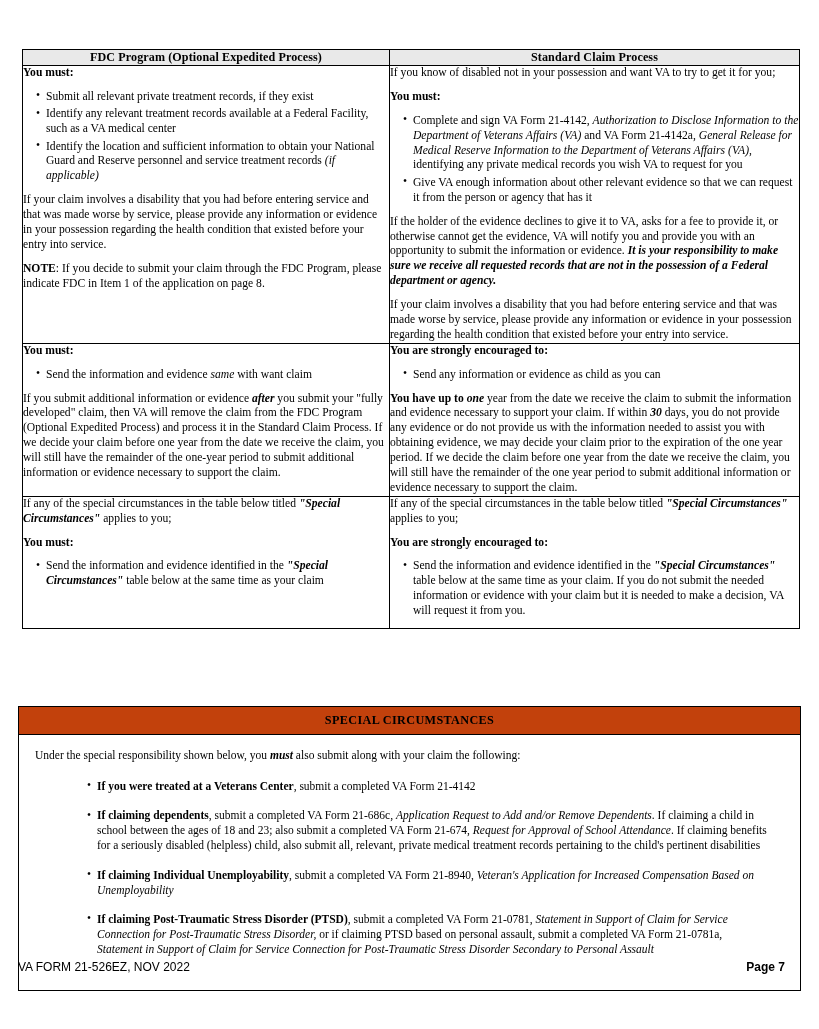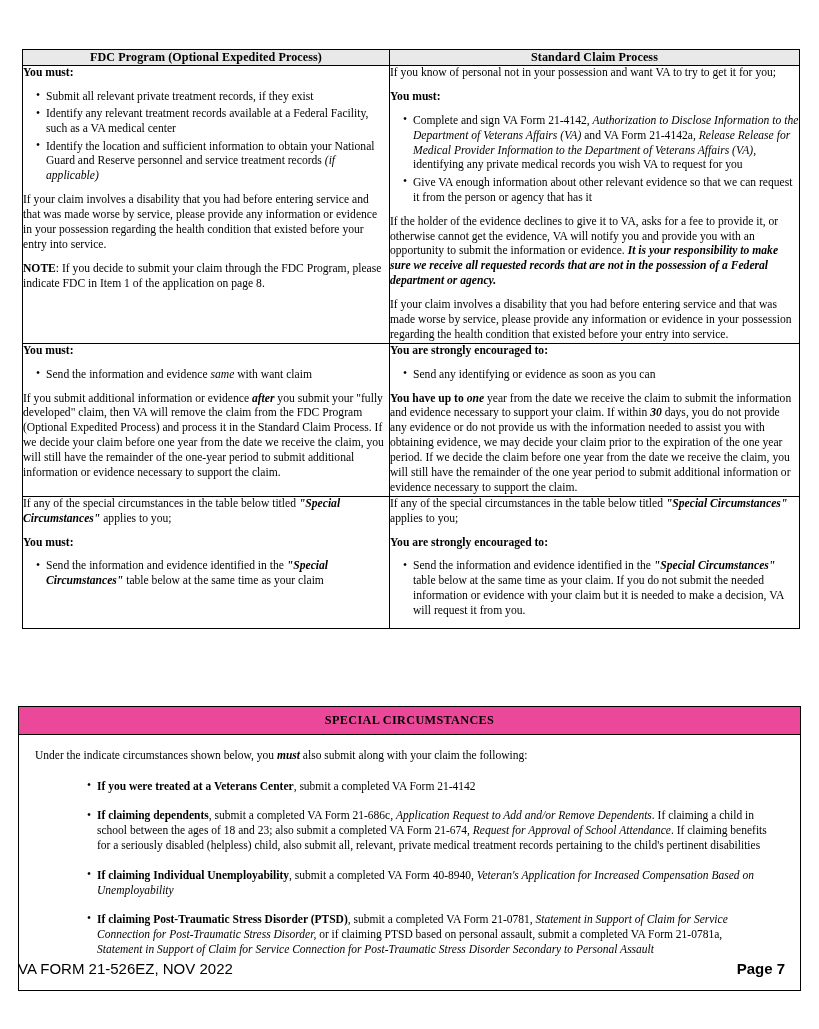--- a/index.html
+++ b/index.html
@@ -91,21 +91,21 @@
   
   .sc-box {
     position: absolute;
     left: 18px;
     top: 690px;
     width: 783px;
     border: 1.6px solid #000;
     box-sizing: border-box;
   }
   .sc-header {
-    background: #ec4899;
+    background: #c2410c;
     border-bottom: 1.5px solid #000;
     text-align: center;
     font-weight: bold;
     font-size: 12.2px;
     padding: 6px 0 6px 0;
     letter-spacing: 0.35px;
   }
   .sc-body {
     padding: 13px 16px 17px 16px;
     font-size: 11.5px;
@@ -131,21 +131,21 @@
     top: -0.5px;
   }
 
   
   .footer {
     position: absolute;
     left: 18px;
     top: 944px;
     width: 767px;
     font-family: "Liberation Sans", "DejaVu Sans", sans-serif;
-    font-size: 15px;
+    font-size: 12px;
     display: flex;
     justify-content: space-between;
     align-items: baseline;
   }
   .footer .page-num { font-weight: bold; }
 </style>
 </head>
 <body>
 
 <div class="page">
@@ -163,44 +163,44 @@
         <ul class="bullets">
           <li><span>Submit all relevant private treatment records, if they exist</span></li>
           <li><span>Identify any relevant treatment records available at a Federal Facility, such as a VA medical center</span></li>
           <li><span>Identify the location and sufficient information to obtain your National Guard and Reserve personnel and service treatment records </span><i>(if applicable)</i></li>
         </ul>
         <p>If your claim involves a disability that you had before entering service and that was made worse by service, please provide any information or evidence in your possession regarding the health condition that existed before your entry into service.</p>
         <p><b>NOTE</b><span>: If you decide to submit your claim through the FDC Program, please indicate FDC in Item 1 of the application on page 8.</span></p>
       </td>
 
       <td class="cell">
-        <p>If you know of personal not in your possession and want VA to try to get it for you;</p>
-        <p class="lead">You must:</p>
-        <ul class="bullets">
-          <li><span>Complete and sign VA Form 21-4142, </span><i>Authorization to Disclose Information to the Department of Veterans Affairs (VA)</i><span> and VA Form 21-4142a, </span><i>Release Release for Medical Provider Information to the Department of Veterans Affairs  (VA)</i><span>, identifying any private medical records you wish VA to request for you</span></li>
+        <p>If you know of disabled not in your possession and want VA to try to get it for you;</p>
+        <p class="lead">You must:</p>
+        <ul class="bullets">
+          <li><span>Complete and sign VA Form 21-4142, </span><i>Authorization to Disclose Information to the Department of Veterans Affairs (VA)</i><span> and VA Form 21-4142a, </span><i>General Release for Medical Reserve Information to the Department of Veterans Affairs  (VA)</i><span>, identifying any private medical records you wish VA to request for you</span></li>
           <li><span>Give VA enough information about other relevant evidence so that we can request it from the person or agency that has it</span></li>
         </ul>
         <p><span>If the holder of the evidence declines to give it to VA, asks for a fee to provide it, or otherwise cannot get the evidence, VA will notify you and provide you with an opportunity to submit the information or evidence. </span><span class="bi">It is your responsibility to make sure we receive all requested records that are not in the possession of a Federal department or agency.</span></p>
         <p>If your claim involves a disability that you had before entering service and that was made worse by service, please provide any information or evidence in your possession regarding the health condition that existed before your entry into service.</p>
       </td>
     </tr>
 
     <tr>
       <td class="cell">
         <p class="lead">You must:</p>
         <ul class="bullets">
           <li><span>Send the information and evidence </span><i>same</i><span> with want claim</span></li>
         </ul>
         <p><span>If you submit additional information or evidence </span><span class="bi">after</span><span> you submit your "fully developed" claim, then VA will remove the claim from the FDC Program (Optional Expedited Process) and process it in the Standard Claim Process. If we decide your claim before one year from the date we receive the claim, you will still have the remainder of the one-year period to submit additional information or evidence necessary to support the claim.</span></p>
       </td>
 
       <td class="cell">
         <p class="lead">You are strongly encouraged to:</p>
         <ul class="bullets">
-          <li><span>Send any identifying or evidence as soon as you can</span></li>
+          <li><span>Send any information or evidence as child as you can</span></li>
         </ul>
         <p><b>You have up to </b><span class="bi">one</span><span> year from the date we receive the claim to submit the information and evidence necessary to support your claim. If within </span><span class="bi">30</span><span> days, you do not provide any evidence or do not provide us with the information needed to assist you with obtaining evidence, we may decide your claim prior to the expiration of the one year period. If we decide the claim before one year from the date we receive the claim, you will still have the remainder of the one year period to submit additional information or evidence necessary to support the claim.</span></p>
       </td>
     </tr>
 
     <tr>
       <td class="cell">
         <p><span>If any of the special circumstances in the table below titled </span><span class="bi">"Special Circumstances"</span><span> applies to you;</span></p>
         <p class="lead">You must:</p>
         <ul class="bullets">
@@ -215,25 +215,25 @@
           <li><span>Send the information and evidence identified in the </span><span class="bi">"Special Circumstances"</span><span> table below at the same time as your claim. If you do not submit the needed information or evidence with your claim but it is needed to make a decision, VA will request it from you.</span></li>
         </ul>
       </td>
     </tr>
   </tbody>
     </table>
 
   <div class="sc-box">
     <div class="sc-header">SPECIAL CIRCUMSTANCES</div>
     <div class="sc-body">
-      <p class="sc-intro"><span>Under the indicate circumstances shown below, you </span><span class="bi">must</span><span> also submit along with your claim the following:</span></p>
+      <p class="sc-intro"><span>Under the special responsibility shown below, you </span><span class="bi">must</span><span> also submit along with your claim the following:</span></p>
       <ul class="sc-list">
         <li><b>If you were treated at a Veterans Center</b><span>, submit a completed VA Form 21-4142</span><i></i><span></span><i></i><span></span></li>
         <li><b>If claiming dependents</b><span>, submit a completed VA Form 21-686c, </span><i>Application Request to Add and/or Remove Dependents</i><span>. If claiming a child in school between the ages of 18 and 23; also submit a completed VA Form 21-674, </span><i>Request for Approval of School Attendance</i><span>. If claiming benefits for a seriously disabled (helpless) child, also submit all, relevant, private medical treatment records pertaining to the child's pertinent disabilities</span></li>
-        <li><b>If claiming Individual Unemployability</b><span>, submit a completed VA Form 40-8940, </span><i>Veteran's Application for Increased Compensation Based on Unemployability</i><span></span><i></i><span></span></li>
+        <li><b>If claiming Individual Unemployability</b><span>, submit a completed VA Form 21-8940, </span><i>Veteran's Application for Increased Compensation Based on Unemployability</i><span></span><i></i><span></span></li>
         <li><b>If claiming Post-Traumatic Stress Disorder (PTSD)</b><span>, submit a completed VA Form 21-0781, </span><i>Statement in Support of Claim for Service Connection for Post-Traumatic Stress Disorder,</i><span> or if claiming PTSD based on personal assault, submit a completed VA Form 21-0781a, </span><i>Statement in Support of Claim for Service Connection for Post-Traumatic Stress Disorder Secondary to Personal Assault</i><span></span></li>
       </ul>
     </div>
   </div>
 
   <div class="footer">
     <span>VA FORM 21-526EZ, NOV 2022</span>
     <span class="page-num">Page 7</span>
   </div>
 

